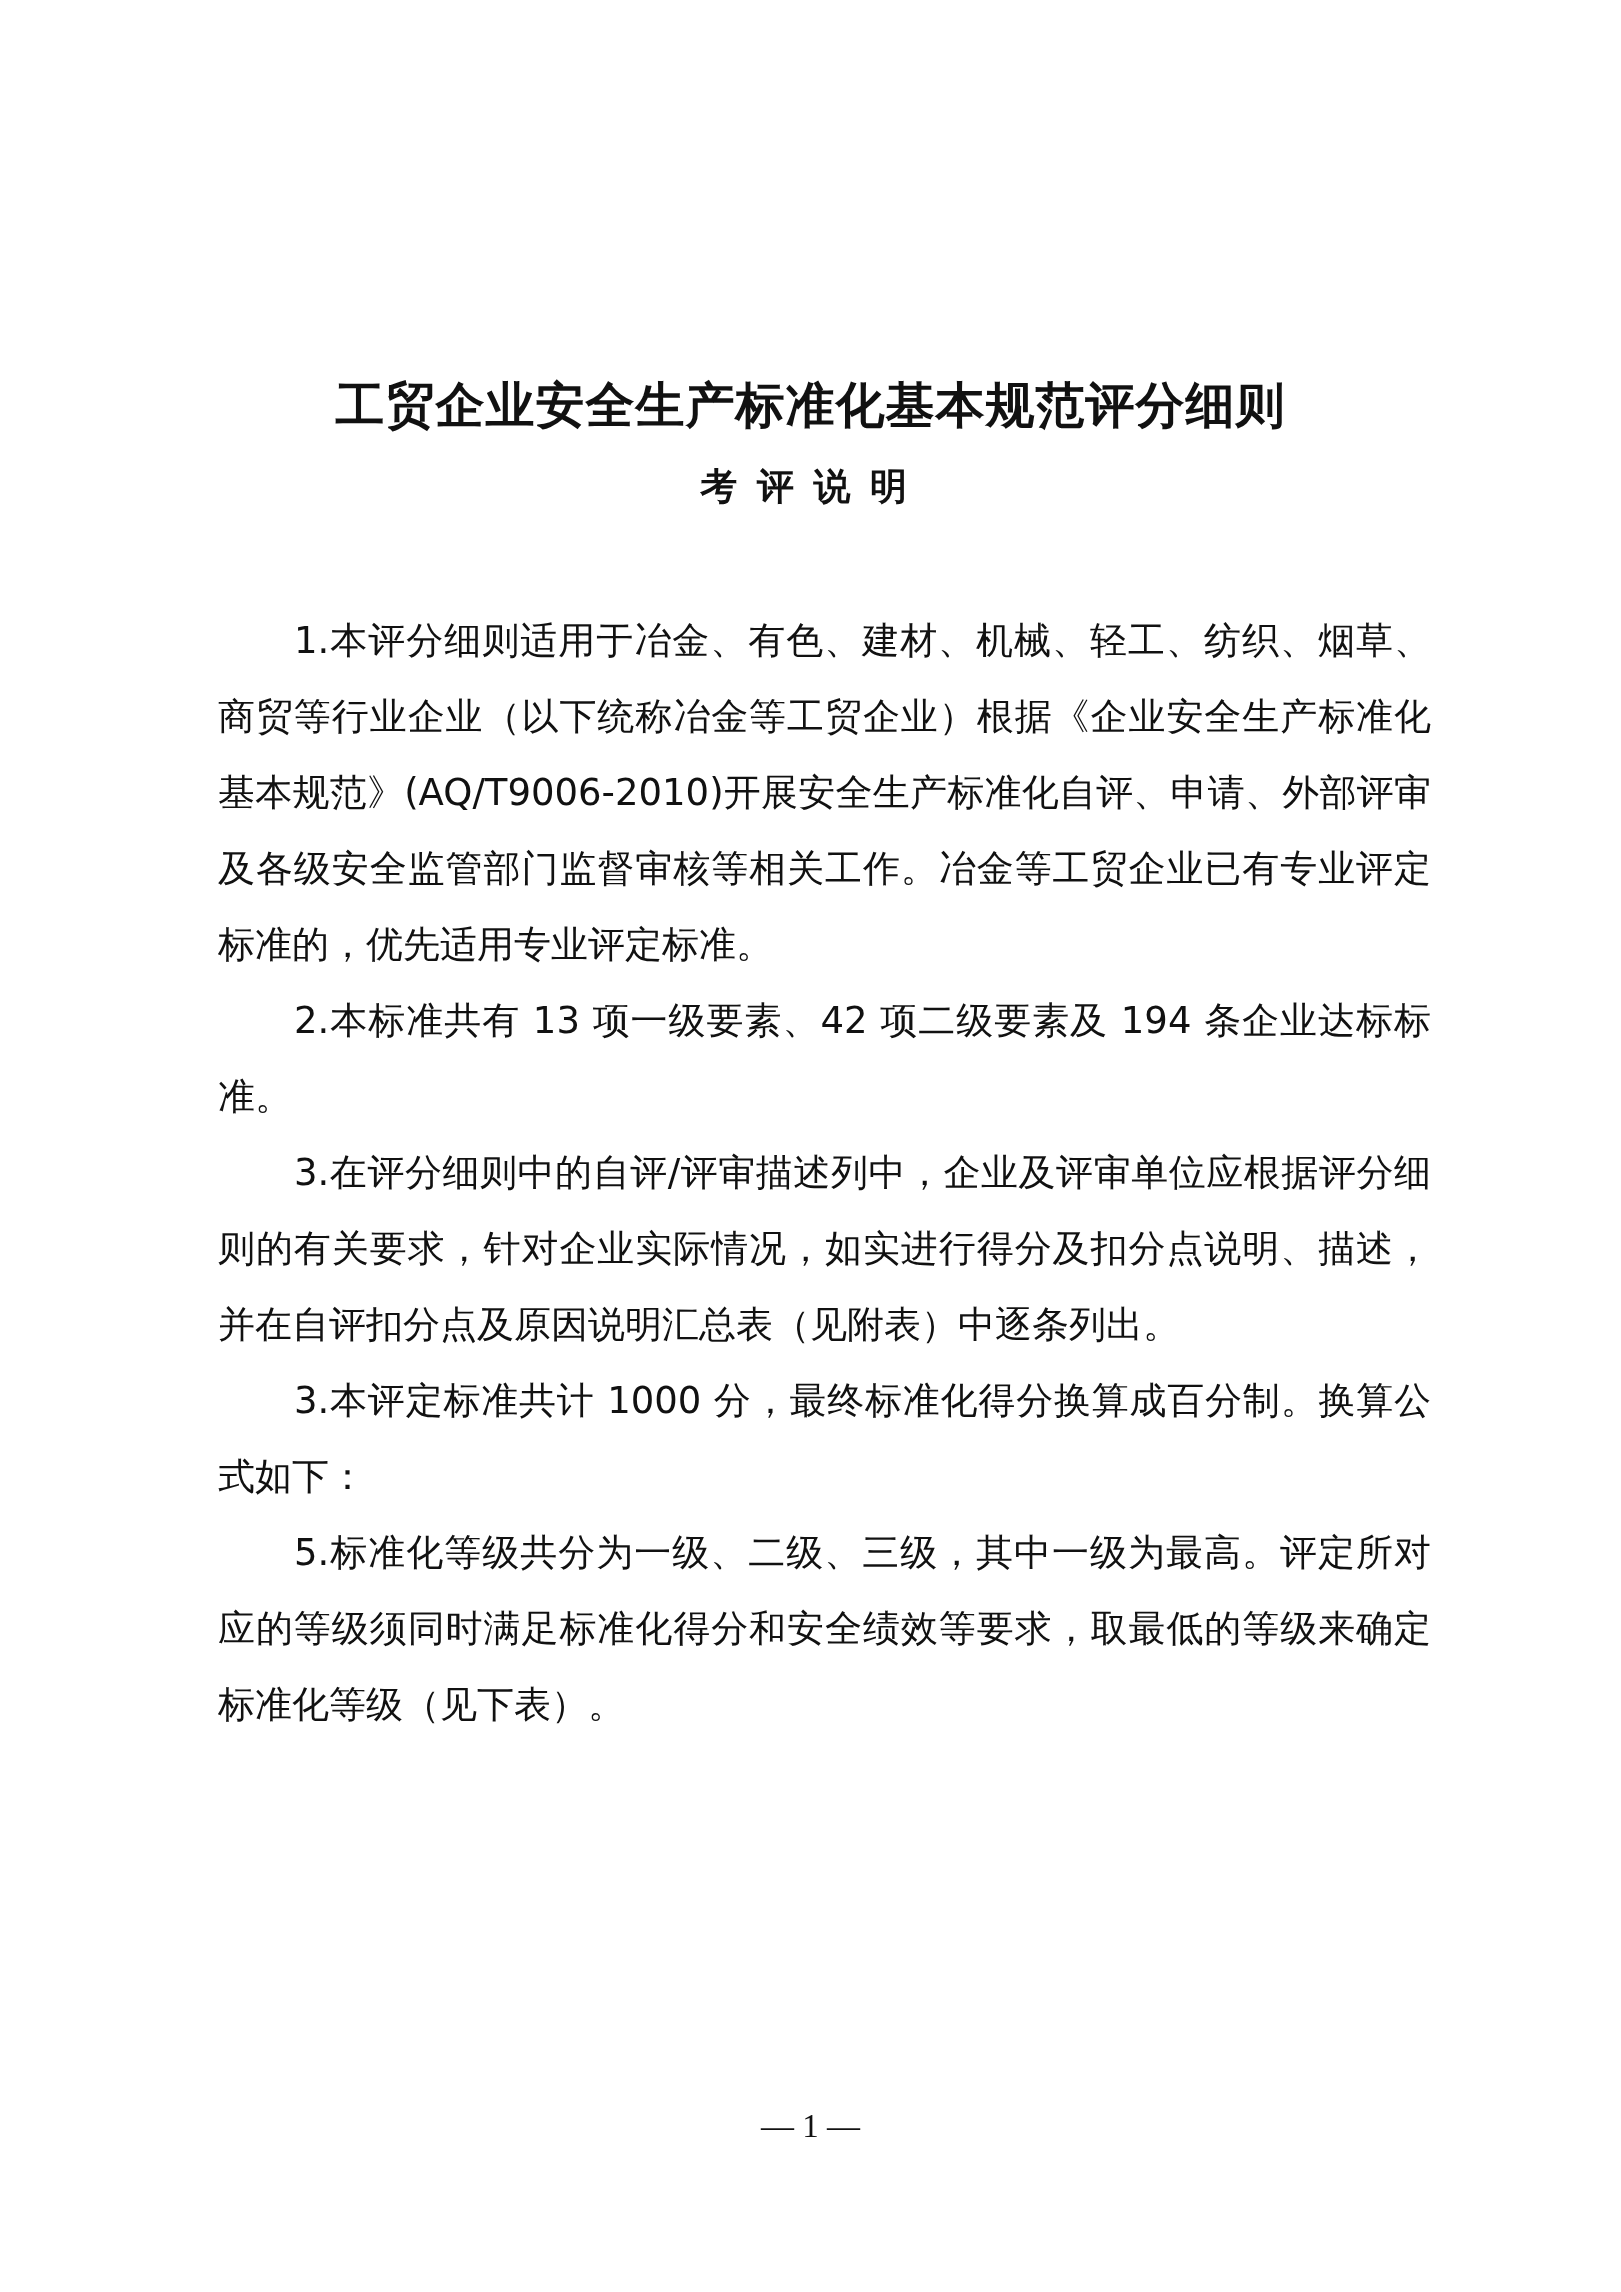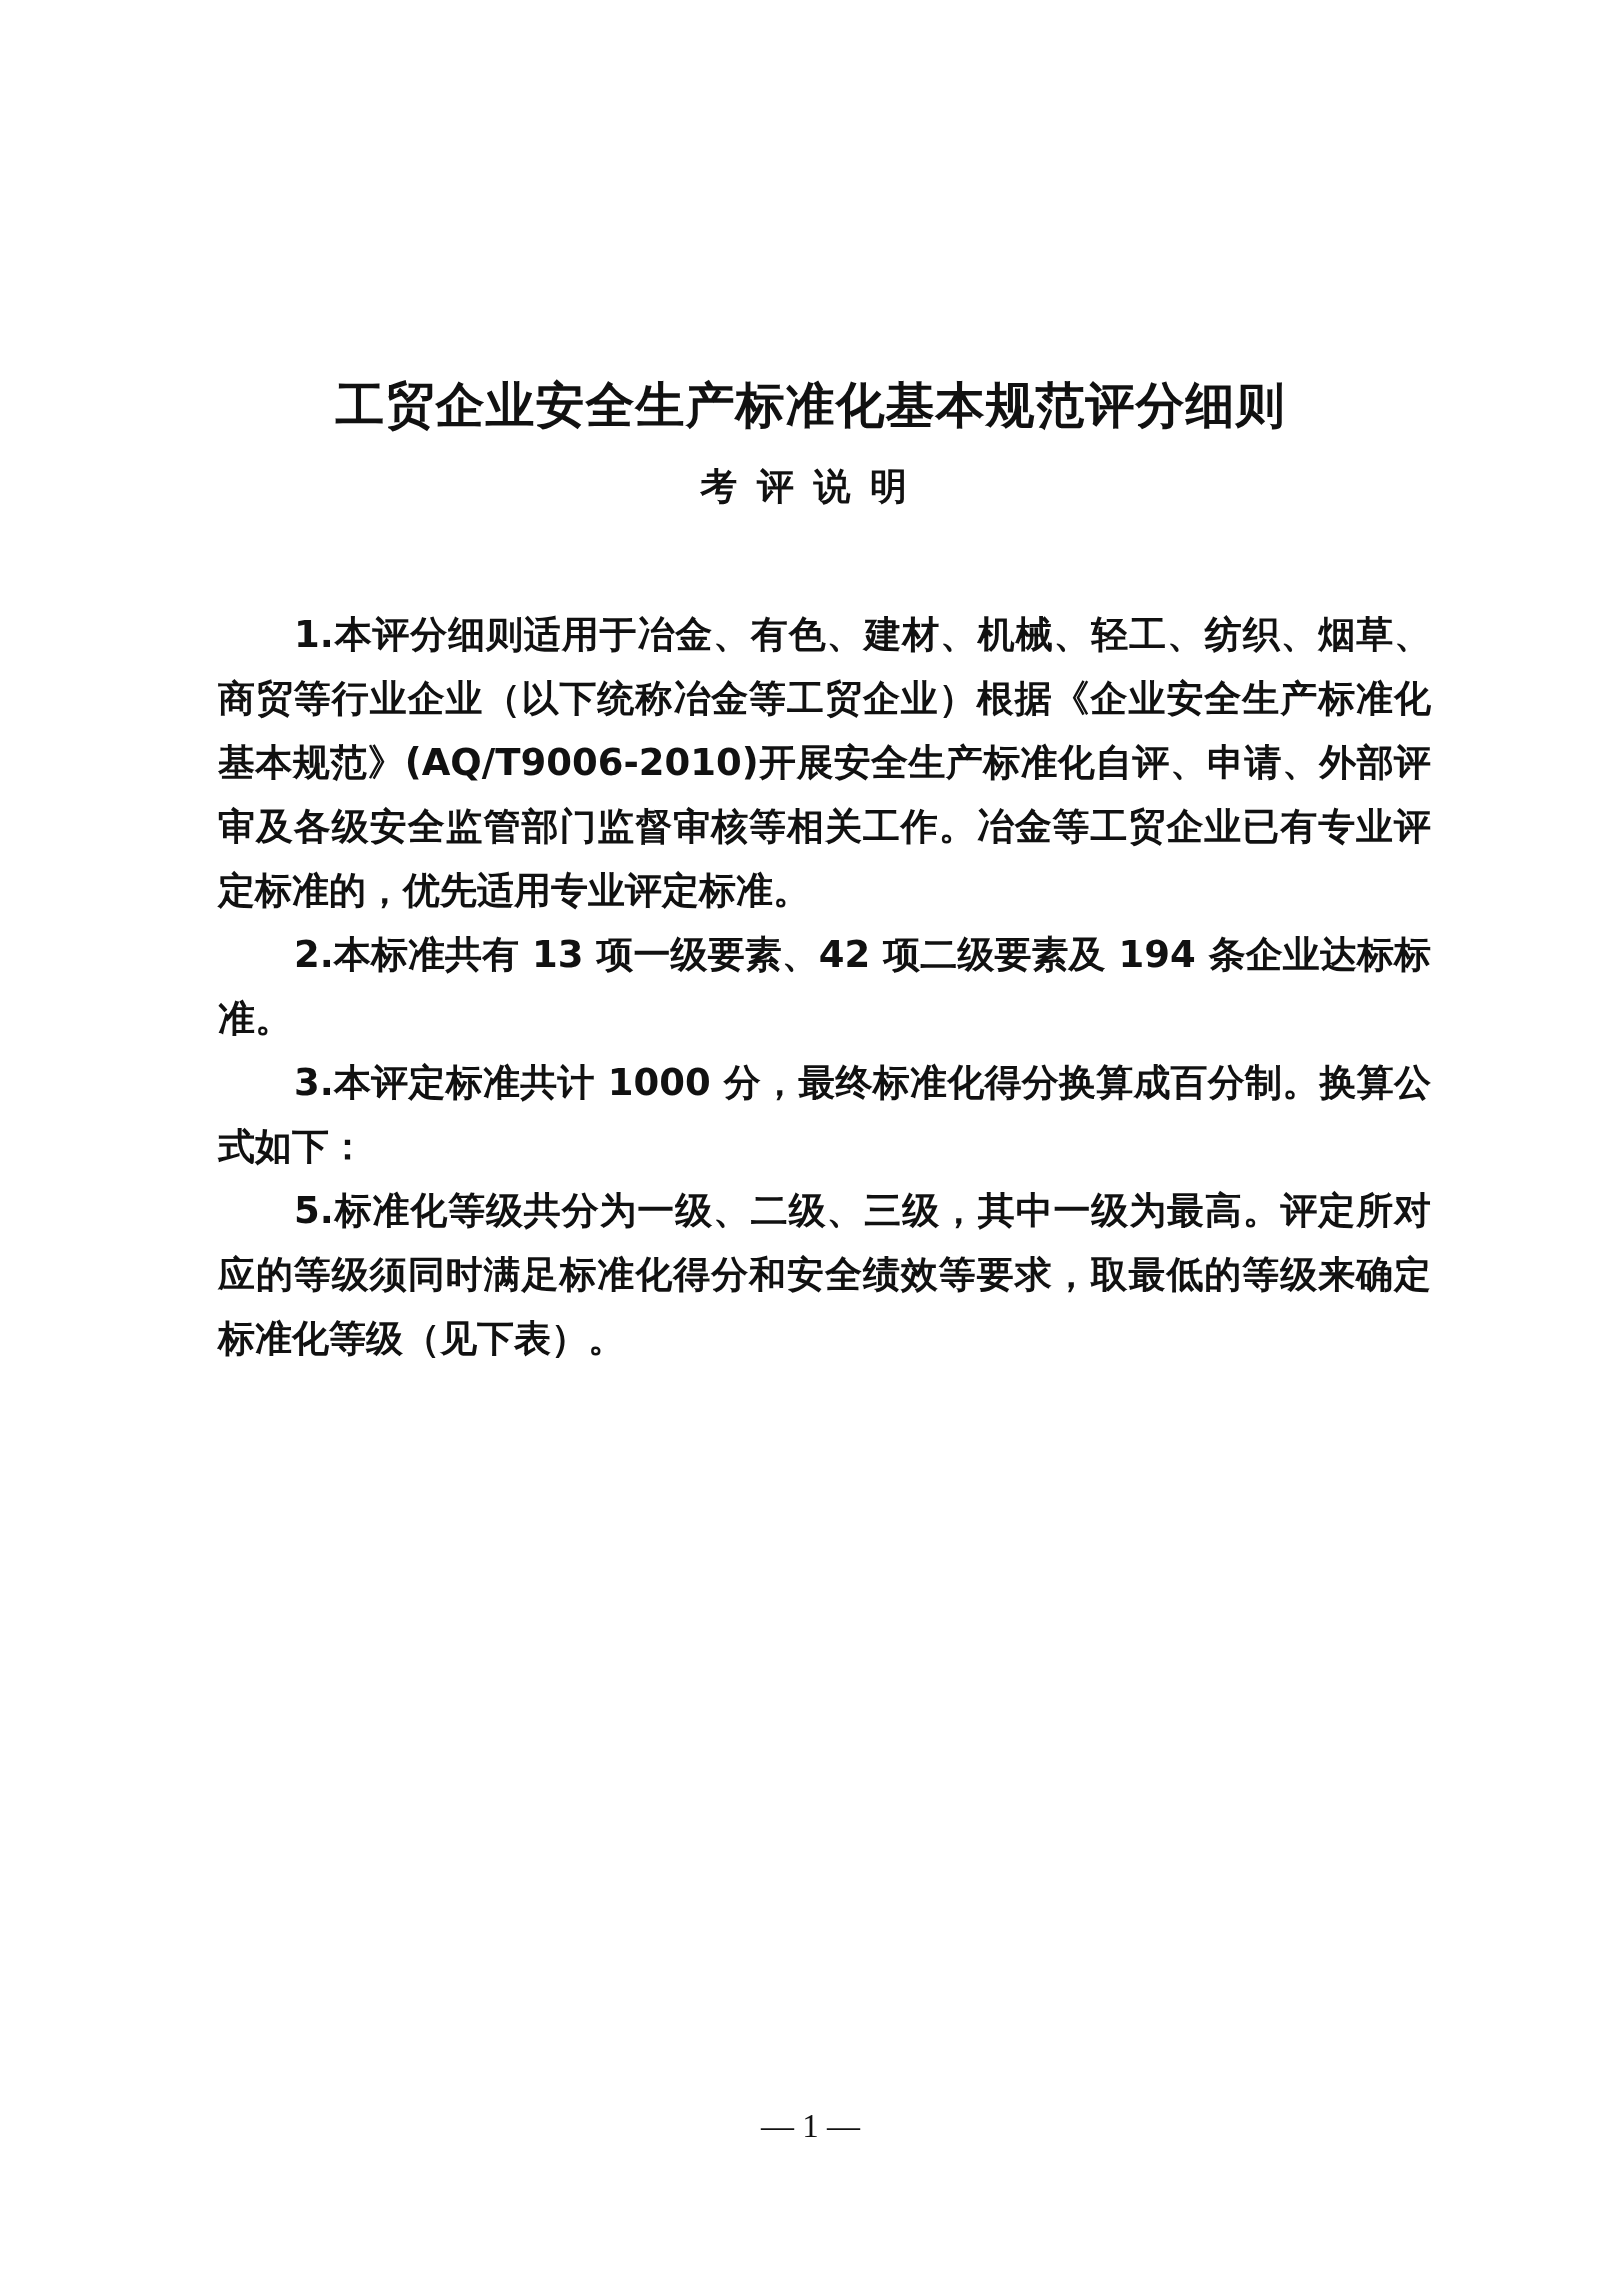--- a/index.html
+++ b/index.html
@@ -3,31 +3,32 @@
 <meta charset="utf-8">
 <style>
   html, body { margin: 0; padding: 0; background: #ffffff; }
   body { width: 1621px; height: 2293px; position: relative; overflow: hidden;
          font-family: "DejaVu Sans", "Liberation Sans", sans-serif; color: #111; }
   .title { position: absolute; left: 0; width: 1621px; top: 345px; text-align: center;
            font-size: 49px; font-weight: bold; letter-spacing: 1px; line-height: 69px; margin-top: 26px; }
   .subtitle { position: absolute; left: 0; width: 1621px; top: 459px; text-align: center;
               font-size: 37px; font-weight: bold; letter-spacing: 19.6px; line-height: 55px; padding-left: 6px; box-sizing: border-box; }
   .body { position: absolute; left: 218px; width: 1213px; top: 603px; }
-  .para { font-size: 37px; line-height: 64px; text-indent: 76px; margin: 0; text-align: justify; font-weight: bold; }
+  .para { font-size: 37px; line-height: 76px; text-indent: 76px; margin: 0; text-align: justify; }
   .page-num { position: absolute; left: 0; width: 1621px; top: 2105px; text-align: center;
               font-family: "Liberation Serif", "DejaVu Serif", serif; font-size: 33px; line-height: 43px; }
 </style>
 </head>
 <body>
 
 <div class="title">工贸企业安全生产标准化基本规范评分细则</div>
 <div class="subtitle">考评说明</div>
 
 <div class="body">
   <p class="para">1.本评分细则适用于冶金、有色、建材、机械、轻工、纺织、烟草、商贸等行业企业（以下统称冶金等工贸企业）根据《企业安全生产标准化基本规范》(AQ/T9006-2010)开展安全生产标准化自评、申请、外部评审及各级安全监管部门监督审核等相关工作。冶金等工贸企业已有专业评定标准的，优先适用专业评定标准。</p>
   <p class="para">2.本标准共有 13 项一级要素、42 项二级要素及 194 条企业达标标准。</p>
+  <p class="para">3.在评分细则中的自评/评审描述列中，企业及评审单位应根据评分细则的有关要求，针对企业实际情况，如实进行得分及扣分点说明、描述，并在自评扣分点及原因说明汇总表（见附表）中逐条列出。</p>
   <p class="para">3.本评定标准共计 1000 分，最终标准化得分换算成百分制。换算公式如下：</p>
   <p class="para">5.标准化等级共分为一级、二级、三级，其中一级为最高。评定所对应的等级须同时满足标准化得分和安全绩效等要求，取最低的等级来确定标准化等级（见下表）。</p>
 </div>
 
 <div class="page-num">— 1 —</div>
 
 
 </body></html>

